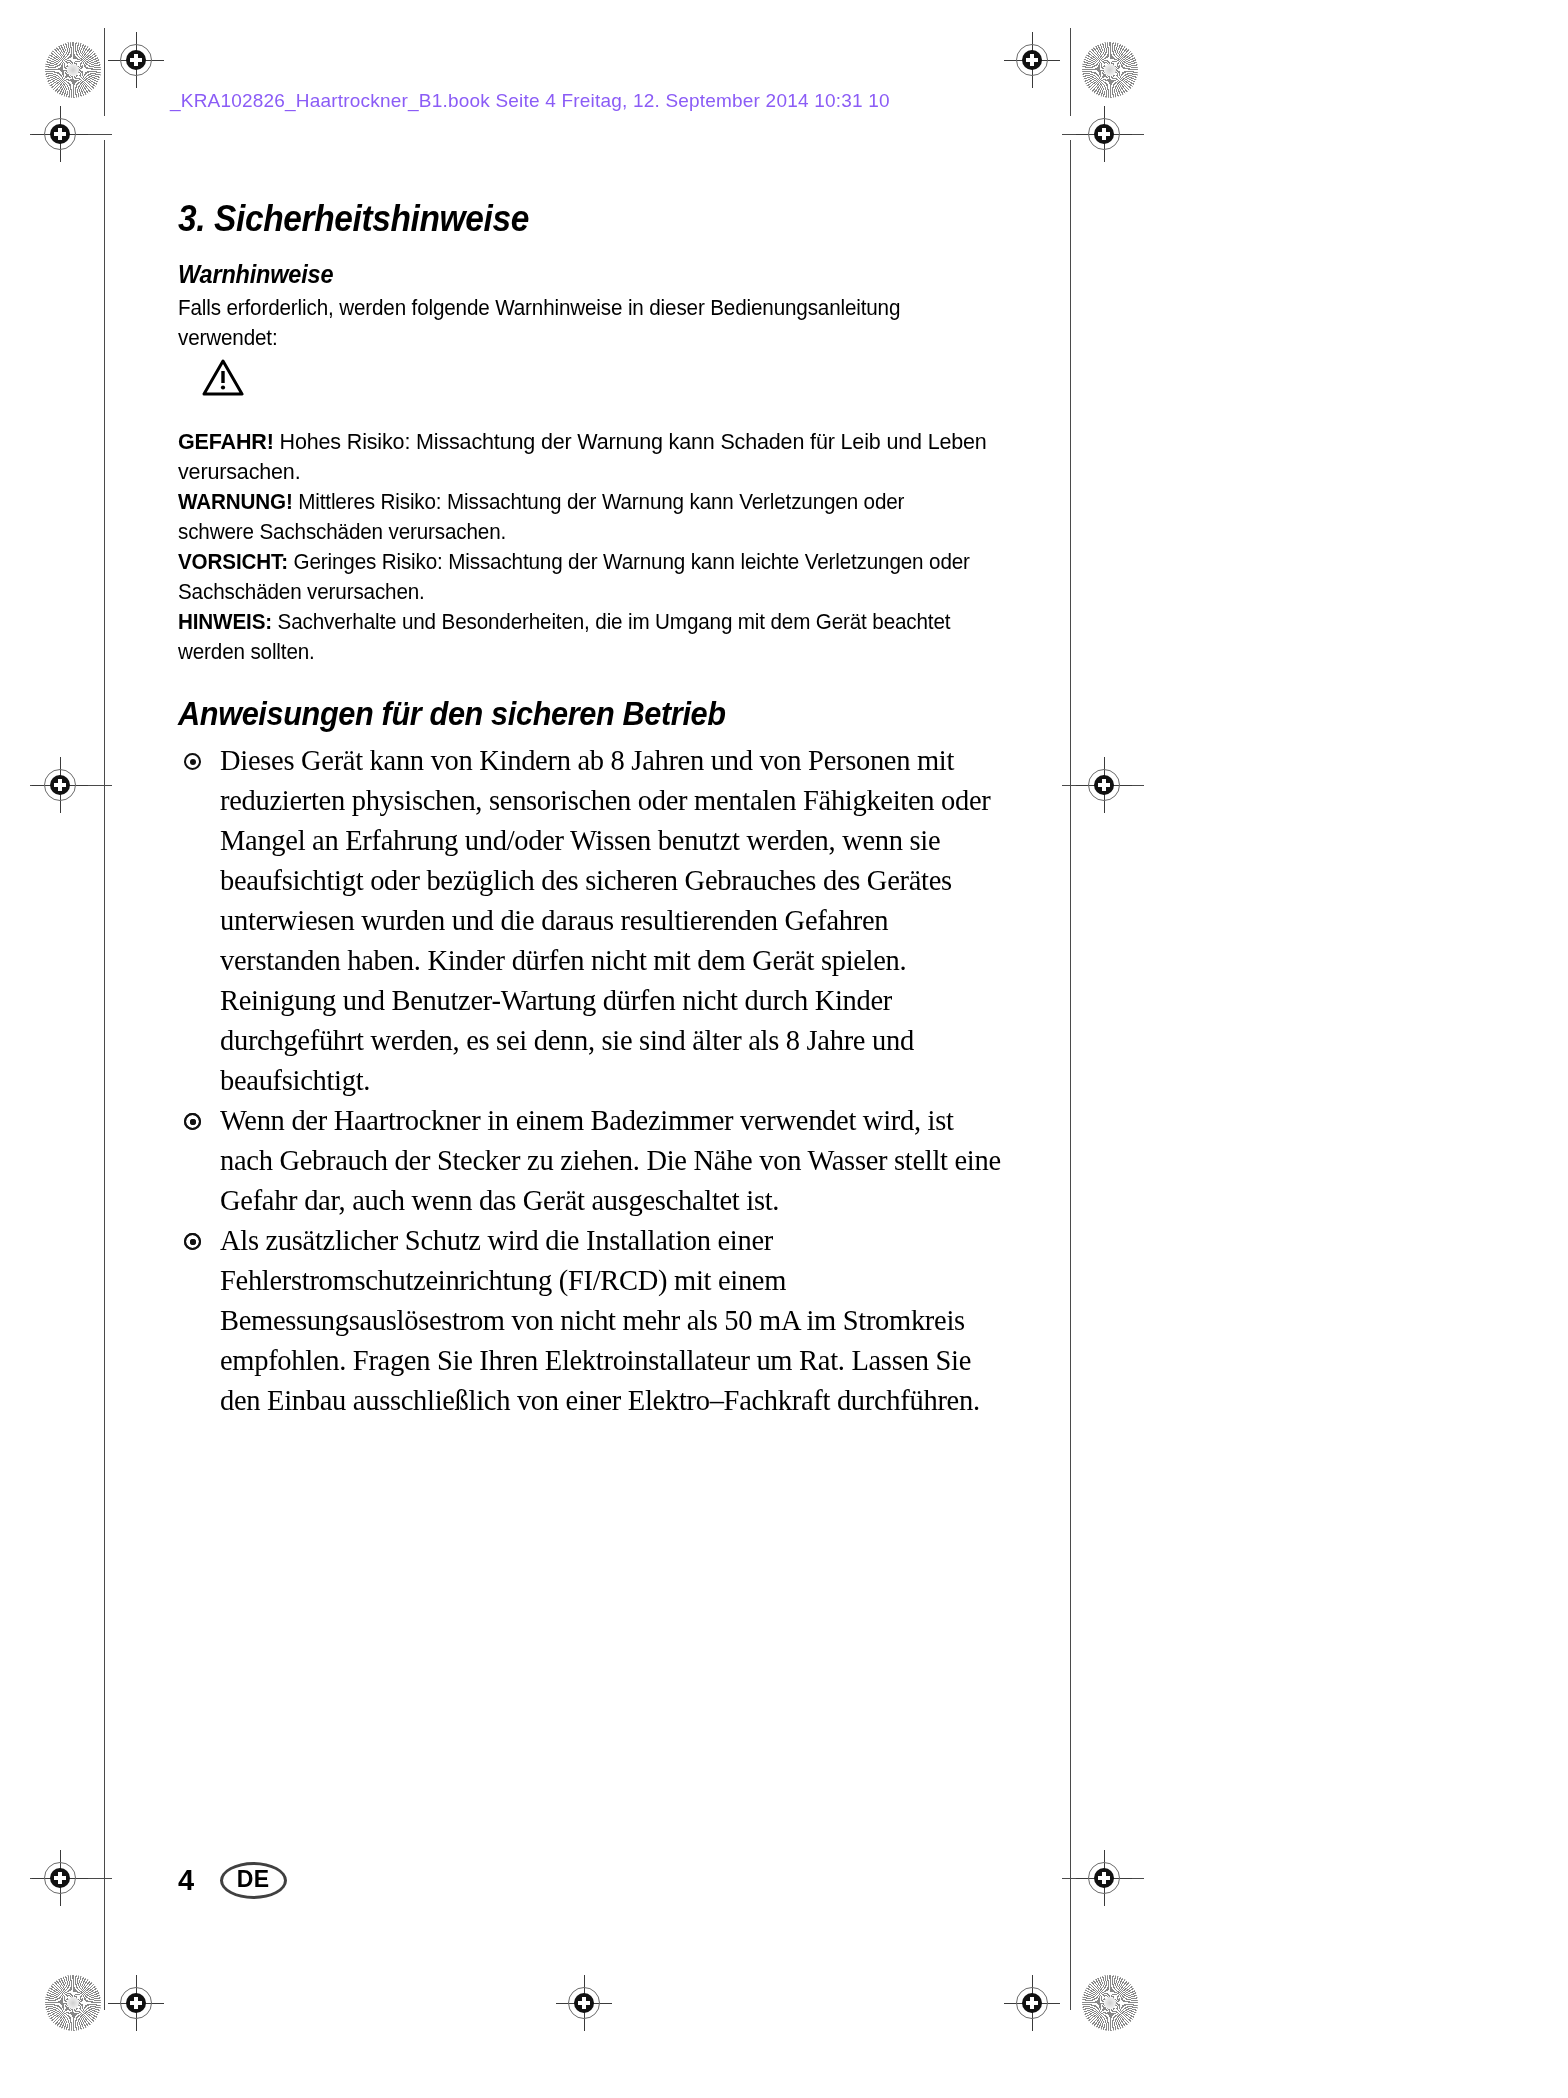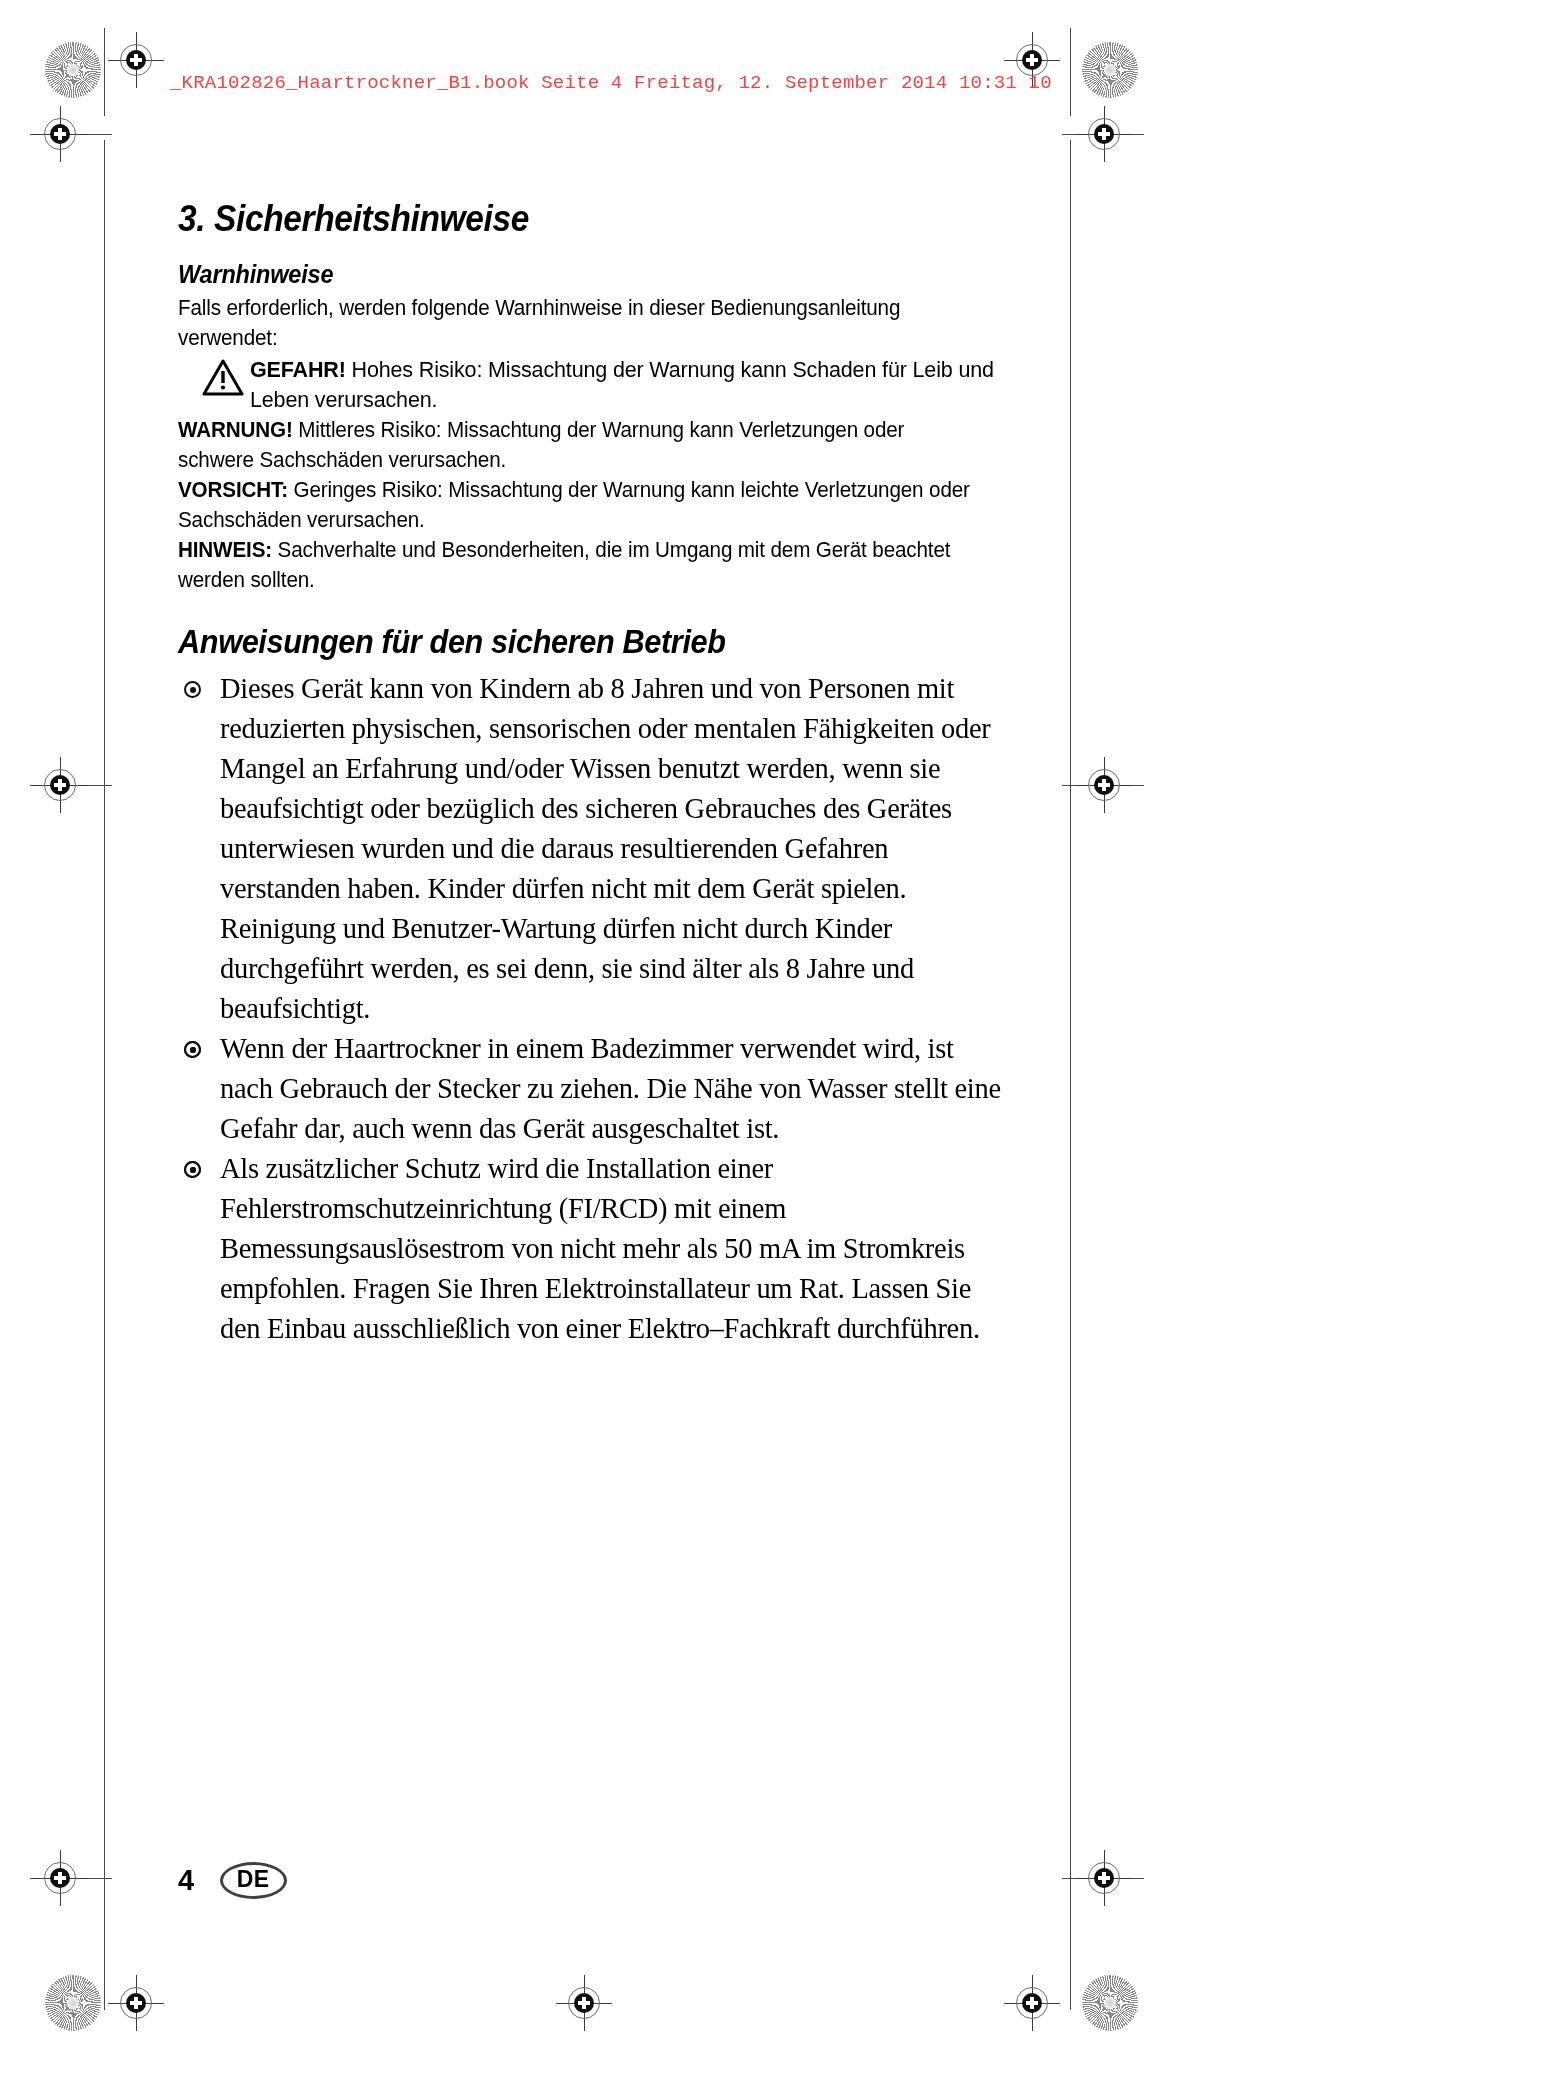--- a/index.html
+++ b/index.html
@@ -92,24 +92,24 @@
     width: 12px; height: 12px;
     margin: -6px 0 0 -6px;
     border-radius: 50%;
     background: radial-gradient(circle, #cfcfcf 0%, #f2f2f2 70%, #ffffff 100%);
   }
 
   
   #page-header {
     position: absolute;
     left: 170px;
-    top: 72px;
-    font-family: Liberation Mono, monospace;
+    top: 90px;
+    font-family: Liberation Sans, sans-serif;
     font-size: 19px;
-    color: #ef4444;
+    color: #8b5cf6;
     letter-spacing: 0.2px;
     white-space: nowrap;
   }
 
   #content {
     position: absolute;
     left: 178px;
     top: 188px;
     width: 830px;
     margin-top: 10px;
@@ -154,20 +154,21 @@
     transform: scaleX(0.96);
     transform-origin: left center;
   }
   .p-small b { font-weight: bold; }
 
   
   .danger-row {
     display: flex;
     align-items: flex-start;
     margin: 2px 0 0 0;
+    flex-direction: column;
   }
   .danger-icon-wrap {
     width: 72px;
     flex: 0 0 72px;
     padding-left: 24px;
     box-sizing: border-box;
     padding-top: 4px;
   }
   .tri-svg { display: block; }
   .danger-text {

